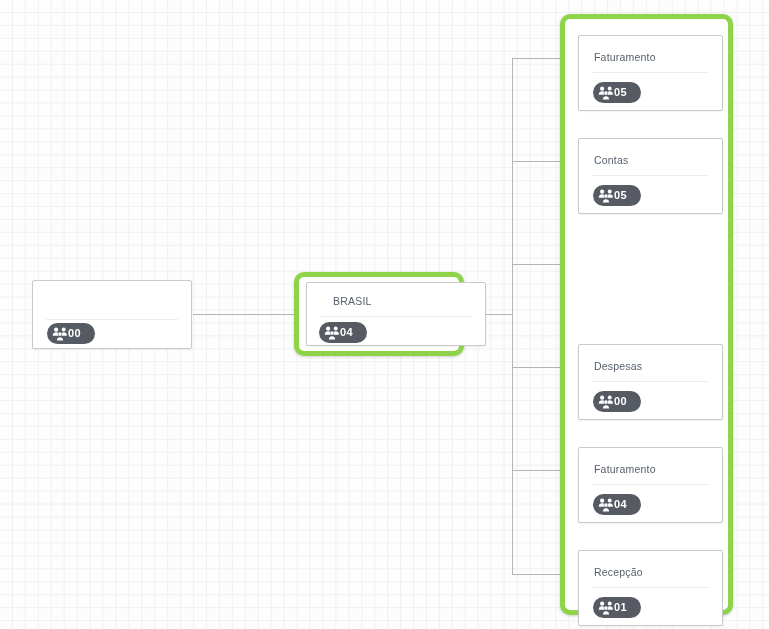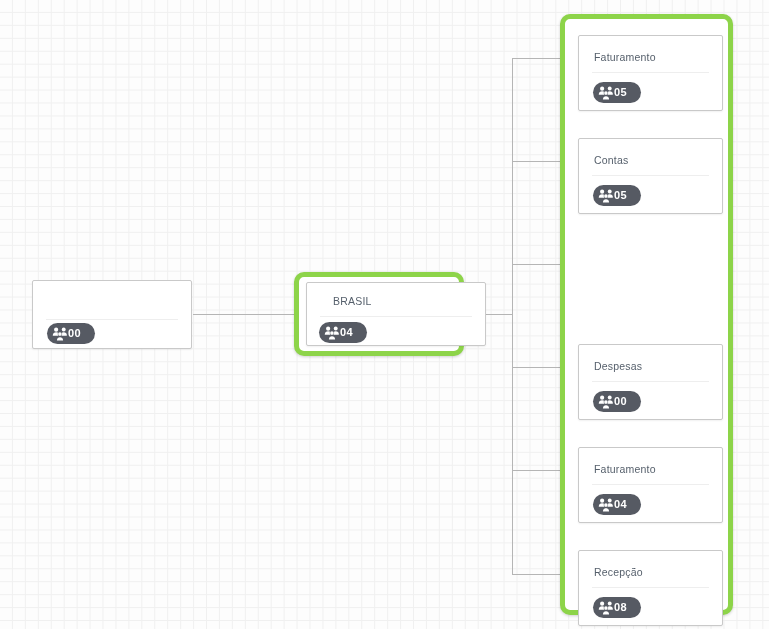--- a/index.html
+++ b/index.html
@@ -275,20 +275,20 @@
           <svg class="badge-icon" viewBox="0 0 24 22" xmlns="http://www.w3.org/2000/svg">
             <circle cx="6.2" cy="5.2" r="3.1" fill="#ffffff"></circle>
             <path d="M1.2 13.2c0-2.6 2.2-4.2 5-4.2s5 1.6 5 4.2v1.1H1.2z" fill="#ffffff"></path>
             <circle cx="17.6" cy="5.0" r="2.9" fill="#ffffff"></circle>
             <path d="M13.0 12.9c0-2.4 2.0-3.9 4.6-3.9s4.6 1.5 4.6 3.9v1.4h-9.2z" fill="#ffffff"></path>
             <circle cx="11.9" cy="11.6" r="3.4" fill="#565a63"></circle>
             <circle cx="11.9" cy="11.9" r="2.7" fill="#ffffff"></circle>
             <path d="M6.6 21.4c0-3.0 2.4-5.0 5.4-5.0s5.4 2.0 5.4 5.0v0.6H6.6z" fill="#565a63"></path>
             <path d="M7.4 21.0c0-2.5 2.0-4.2 4.6-4.2s4.6 1.7 4.6 4.2v0.4H7.4z" fill="#ffffff"></path>
           </svg>
-          <span class="badge-count">08</span>
+          <span class="badge-count">01</span>
         </div>
       </div>
 
     </div>
   </div>
 
 </div>
 
 </body></html>

